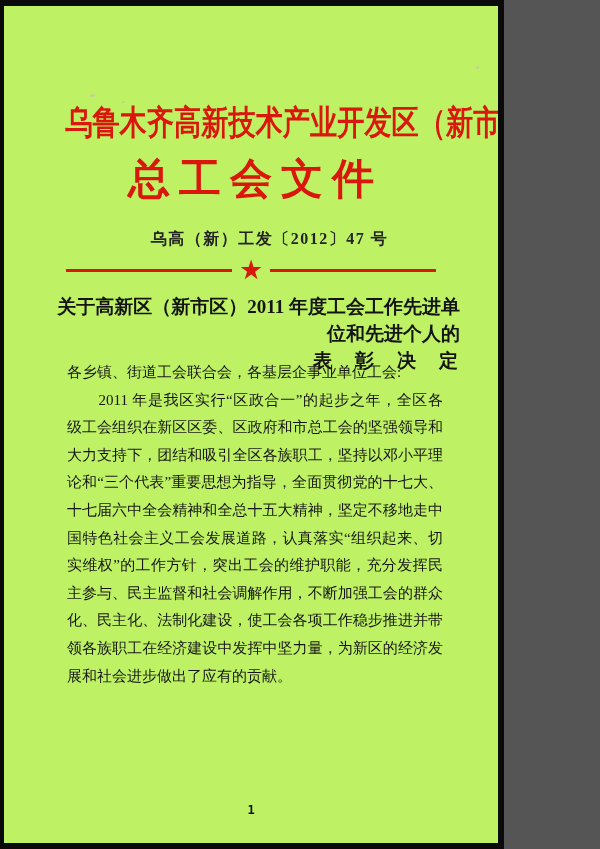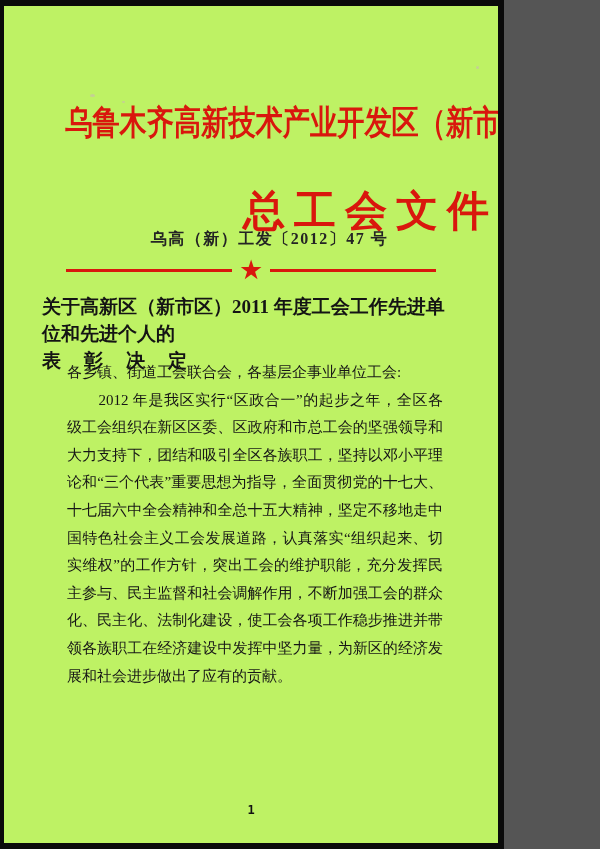--- a/index.html
+++ b/index.html
@@ -36,22 +36,22 @@
   }
   .org-title .inner {
     display: inline-block;
     transform: scaleX(0.80);
     transform-origin: center;
     letter-spacing: 0px;
   }
 
   .doc-type {
     position: absolute;
-    top: 181px; left: 0; right: 0;
-    text-align: right;
+    top: 149px; left: 0; right: 0;
+    text-align: center;
     font-weight: bold;
     font-size: 42px;
     line-height: 48px;
     letter-spacing: 9px;
     text-indent: 9px; 
     white-space: nowrap;
   }
 
   .doc-number {
     position: absolute;
@@ -75,21 +75,21 @@
   .red-rule .seg { flex: 1; height: 3px; }
   .red-rule .star {
     font-size: 27px;
     line-height: 32px;
     margin: 0 7px;
   }
 
   .doc-title {
     position: absolute;
     top: 287px; left: 38px; right: 38px;
-    text-align: left;
+    text-align: right;
     font-weight: bold;
     font-size: 19px;
     line-height: 27px;
     color: #141414;
   }
   .doc-title .t2 { letter-spacing: 2px; font-family: Liberation Serif, serif; }
 
   .body-text {
     position: absolute;
     top: 353px; left: 63px; right: 55px;
@@ -133,18 +133,18 @@
     <span class="seg accent-bg" style="background: rgb(217, 23, 13);"></span>
   </div>
 
   <div class="doc-title">
     <div class="t1">关于高新区（新市区）2011 年度工会工作先进单位和先进个人的</div>
     <div class="t2">表　彰　决　定</div>
   </div>
 
   <div class="body-text">
     <p class="salutation">各乡镇、街道工会联合会，各基层企事业单位工会:</p>
-    <p class="indent">2012 年是我区实行“区政合一”的起步之年，全区各级工会组织在新区区委、区政府和市总工会的坚强领导和大力支持下，团结和吸引全区各族职工，坚持以邓小平理论和“三个代表”重要思想为指导，全面贯彻党的十七大、十七届六中全会精神和全总十五大精神，坚定不移地走中国特色社会主义工会发展道路，认真落实“组织起来、切实维权”的工作方针，突出工会的维护职能，充分发挥民主参与、民主监督和社会调解作用，不断加强工会的群众化、民主化、法制化建设，使工会各项工作稳步推进并带领各族职工在经济建设中发挥中坚力量，为新区的经济发展和社会进步做出了应有的贡献。</p>
+    <p class="indent">2011 年是我区实行“区政合一”的起步之年，全区各级工会组织在新区区委、区政府和市总工会的坚强领导和大力支持下，团结和吸引全区各族职工，坚持以邓小平理论和“三个代表”重要思想为指导，全面贯彻党的十七大、十七届六中全会精神和全总十五大精神，坚定不移地走中国特色社会主义工会发展道路，认真落实“组织起来、切实维权”的工作方针，突出工会的维护职能，充分发挥民主参与、民主监督和社会调解作用，不断加强工会的群众化、民主化、法制化建设，使工会各项工作稳步推进并带领各族职工在经济建设中发挥中坚力量，为新区的经济发展和社会进步做出了应有的贡献。</p>
   </div>
 
   <div class="page-number">1</div>
 
 </div>
 
 </body></html>

